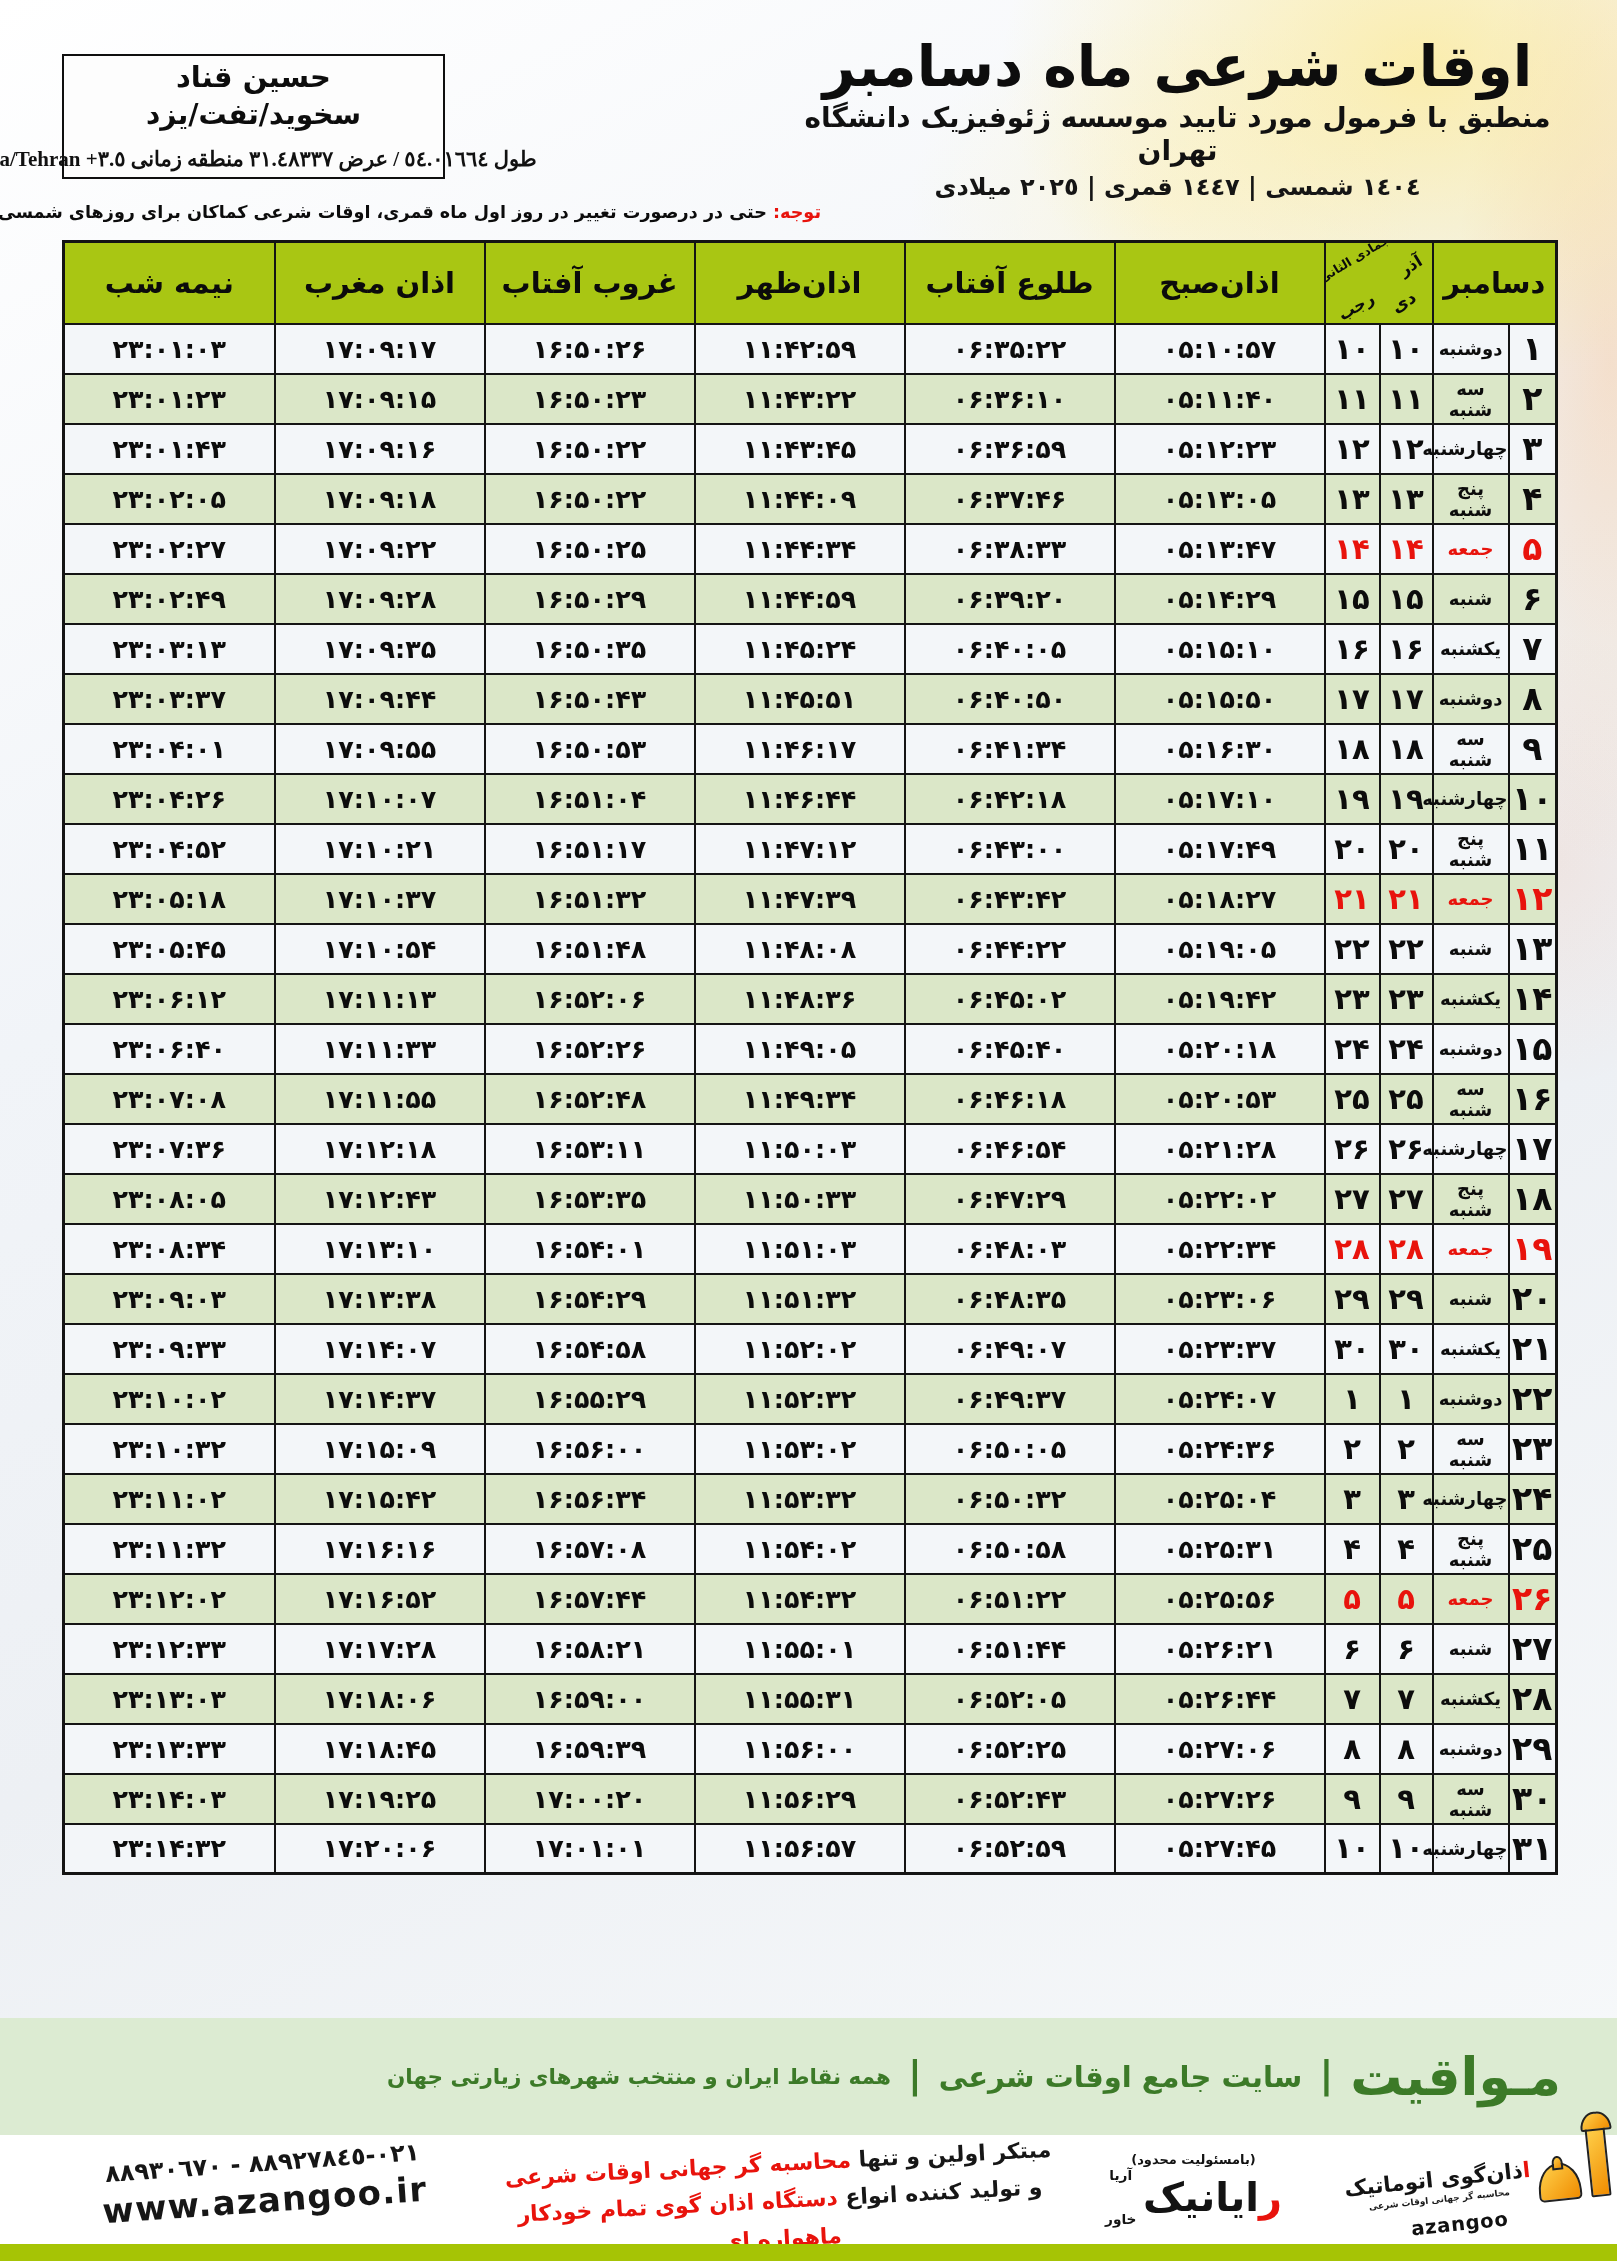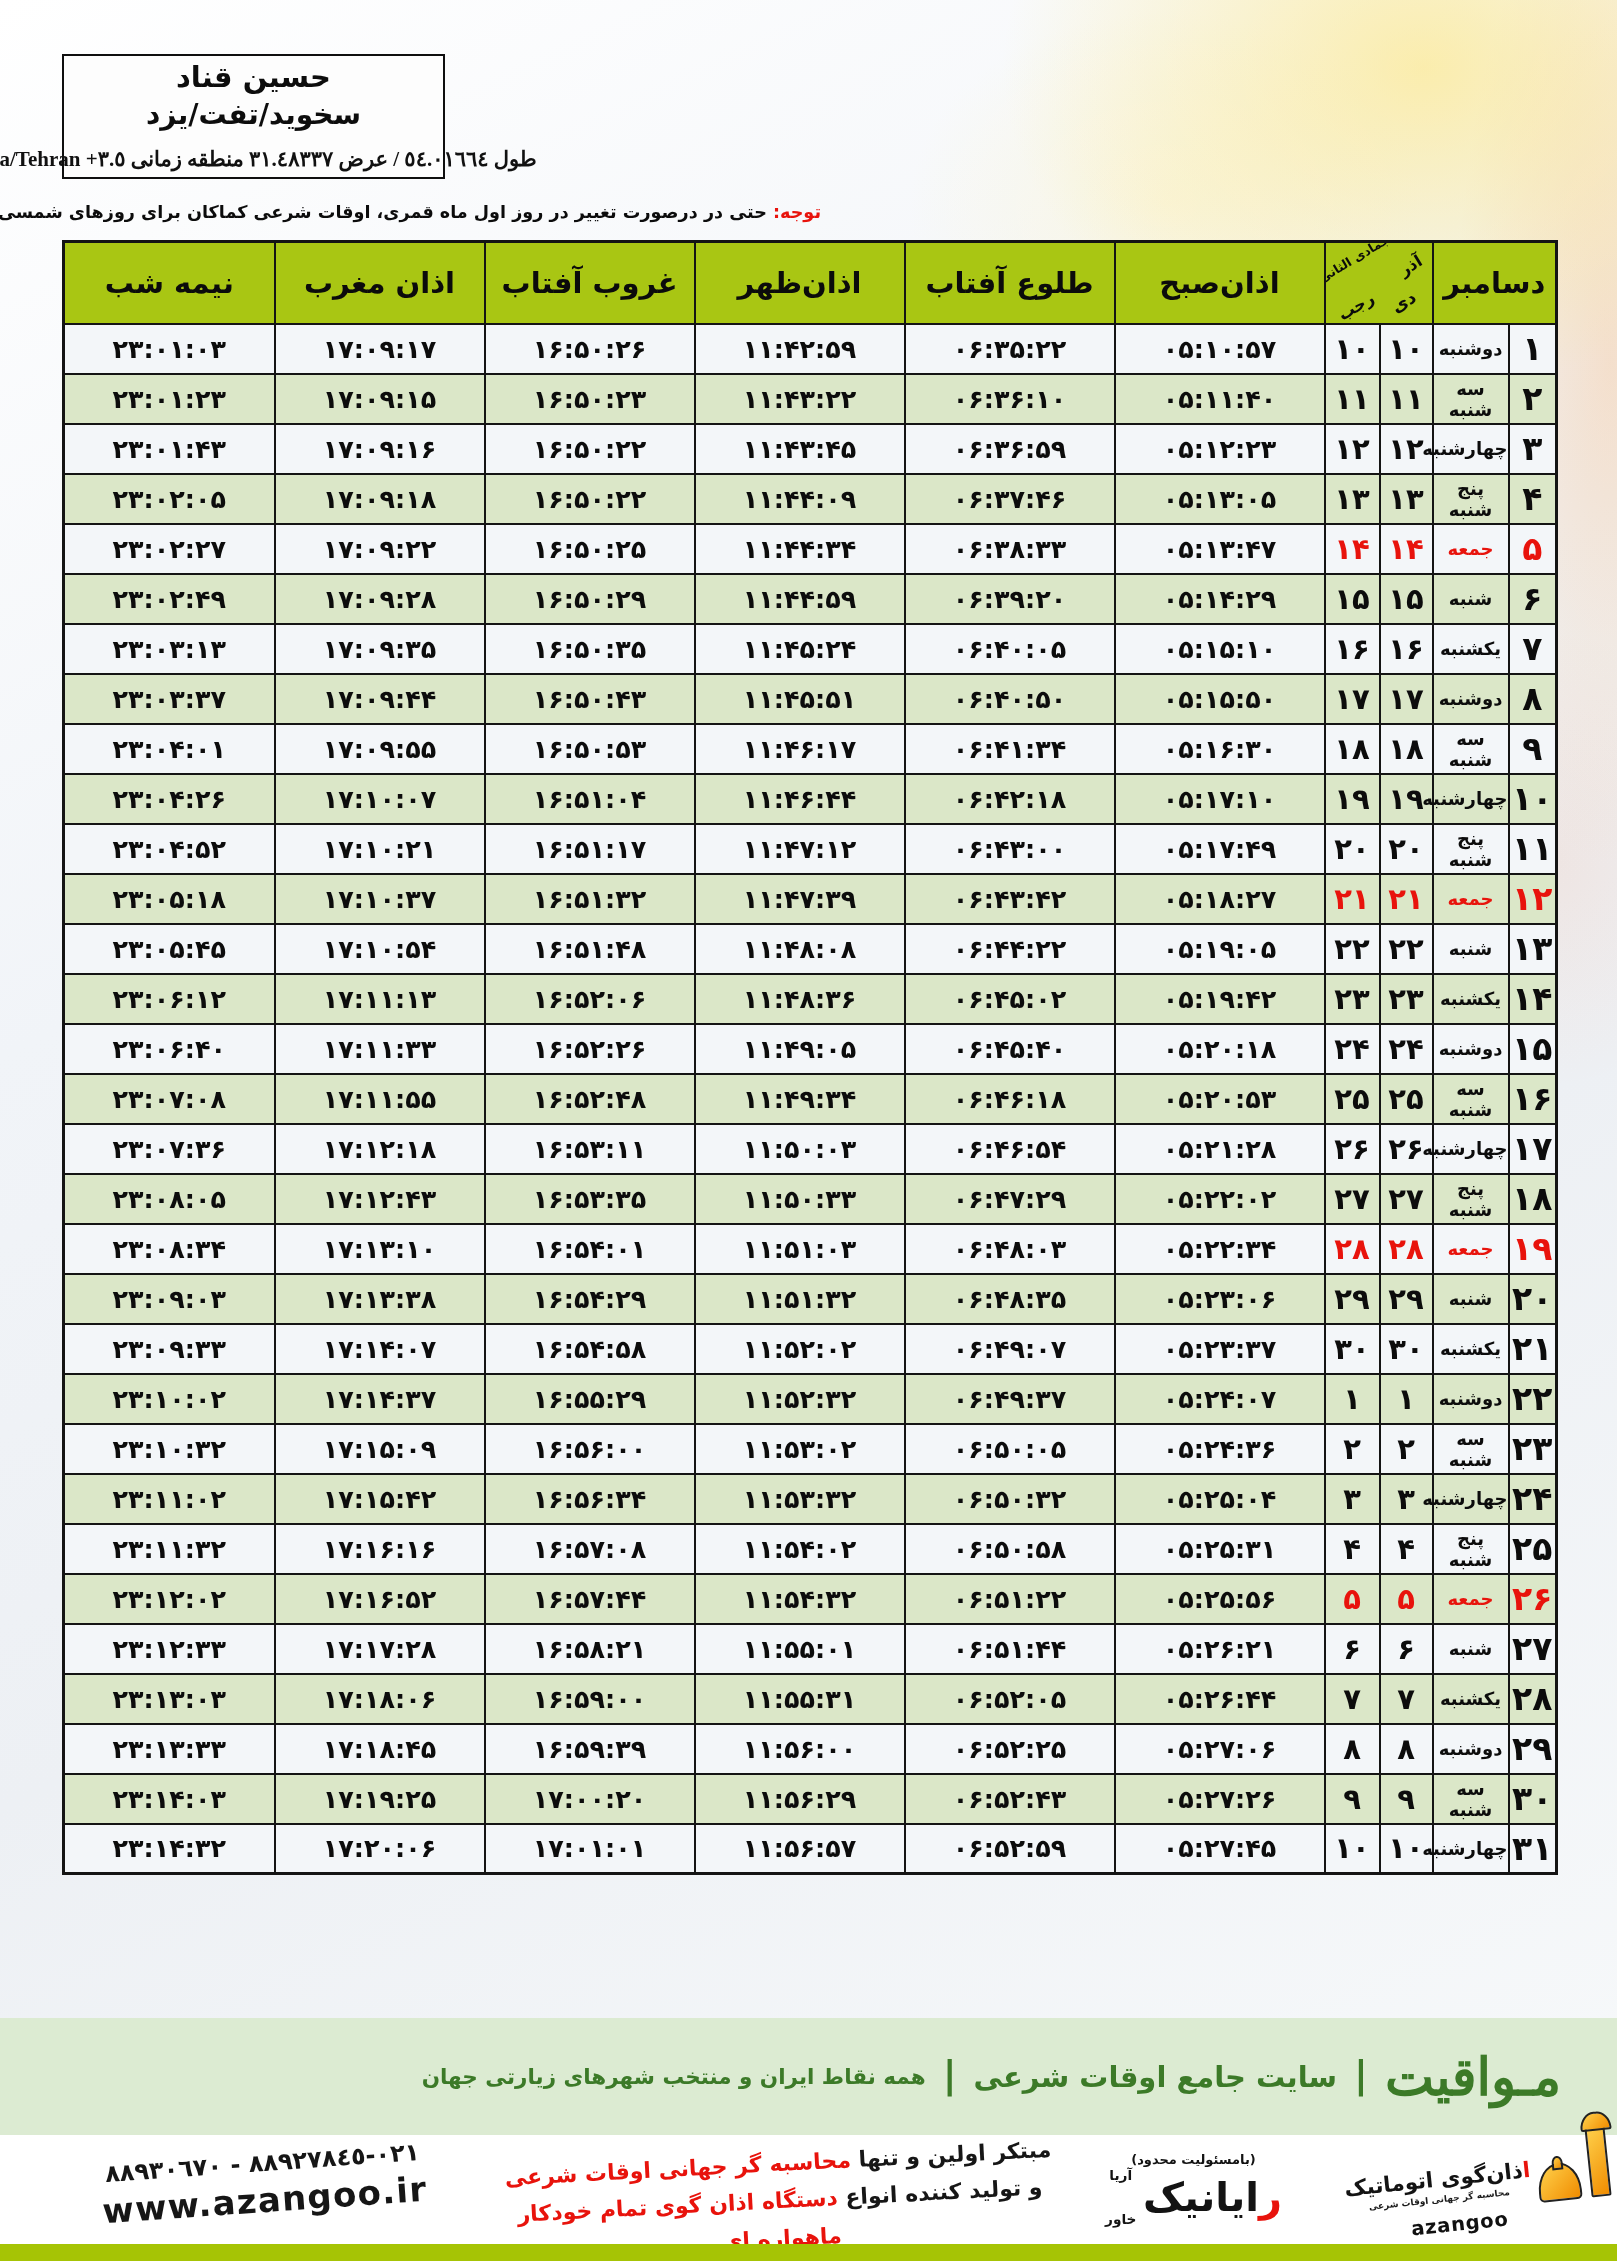--- a/index.html
+++ b/index.html
@@ -65,21 +65,21 @@
   .prayer-table tbody tr.green td{background:var(--row-green);}
   .c-day{font-size:33px;}
   .c-weekday{font-size:18px;}
   .c-jalali,.c-hijri{font-size:29px;}
   .c-time{font-size:25.4px;direction:ltr;letter-spacing:0.7px;}
   tr.friday .c-day,tr.friday .c-weekday,tr.friday .c-jalali,tr.friday .c-hijri{color:var(--accent-red);}
 
   
   .mavaqeet-band{position:absolute;top:2018px;left:0;right:0;height:117px;background:var(--band-green);
     display:flex;align-items:center;direction:rtl;padding:0 57px;gap:17px;color:var(--dark-green);}
-  .mv-brand{font-size:52px;font-weight:bold;font-family:Liberation Serif, serif;}
+  .mv-brand{font-size:52px;font-weight:bold;}
   .mv-sep{font-size:38px;font-weight:bold;transform:translateY(-2.6px);}
   .mv-tag1{font-size:29px;font-weight:bold;}
   .mv-tag2{font-size:21.5px;font-weight:bold;}
   .mv-domain{margin-right:auto;font-size:63px;font-weight:bold;letter-spacing:-1.3px;direction:ltr;}
 
   
   footer{position:absolute;top:2135px;left:0;right:0;height:110px;background:#ffffff;}
   .contact{position:absolute;left:101px;top:14.4px;text-align:center;transform:rotate(-4deg);color:#161616;}
   .contact .phone{font-size:24px;font-weight:bold;letter-spacing:1.3px;direction:ltr;}
   .contact .site{font-size:34px;font-weight:bold;letter-spacing:1.3px;margin-top:2.6px;}
@@ -115,20 +115,25 @@
 
   .bottom-bar{position:absolute;top:2244px;left:0;right:0;height:17px;background:var(--bar-green);}
 </style>
 </head>
 <body>
 
 <div class="page">
   <div class="bg-art"></div>
 
   <header>
+    <div class="title-block">
+      <h1 class="page-title">اوقات شرعی ماه دسامبر</h1>
+      <div class="subtitle">منطبق با فرمول مورد تایید موسسه ژئوفیزیک دانشگاه تهران</div>
+      <div class="year-line">١٤٠٤ شمسی | ١٤٤٧ قمری | ٢٠٢٥ میلادی</div>
+    </div>
     <div class="info-box">
       <div class="info-name">حسین قناد</div>
       <div class="info-place">سخوید/تفت/یزد</div>
       <div class="info-coords">
         <span>طول ٥٤.٠١٦٦٤ / عرض ٣١.٤٨٣٣٧ منطقه زمانی</span>
         <span dir="ltr">Asia/Tehran +٣.٥</span>
       </div>
     </div>
   </header>
 

